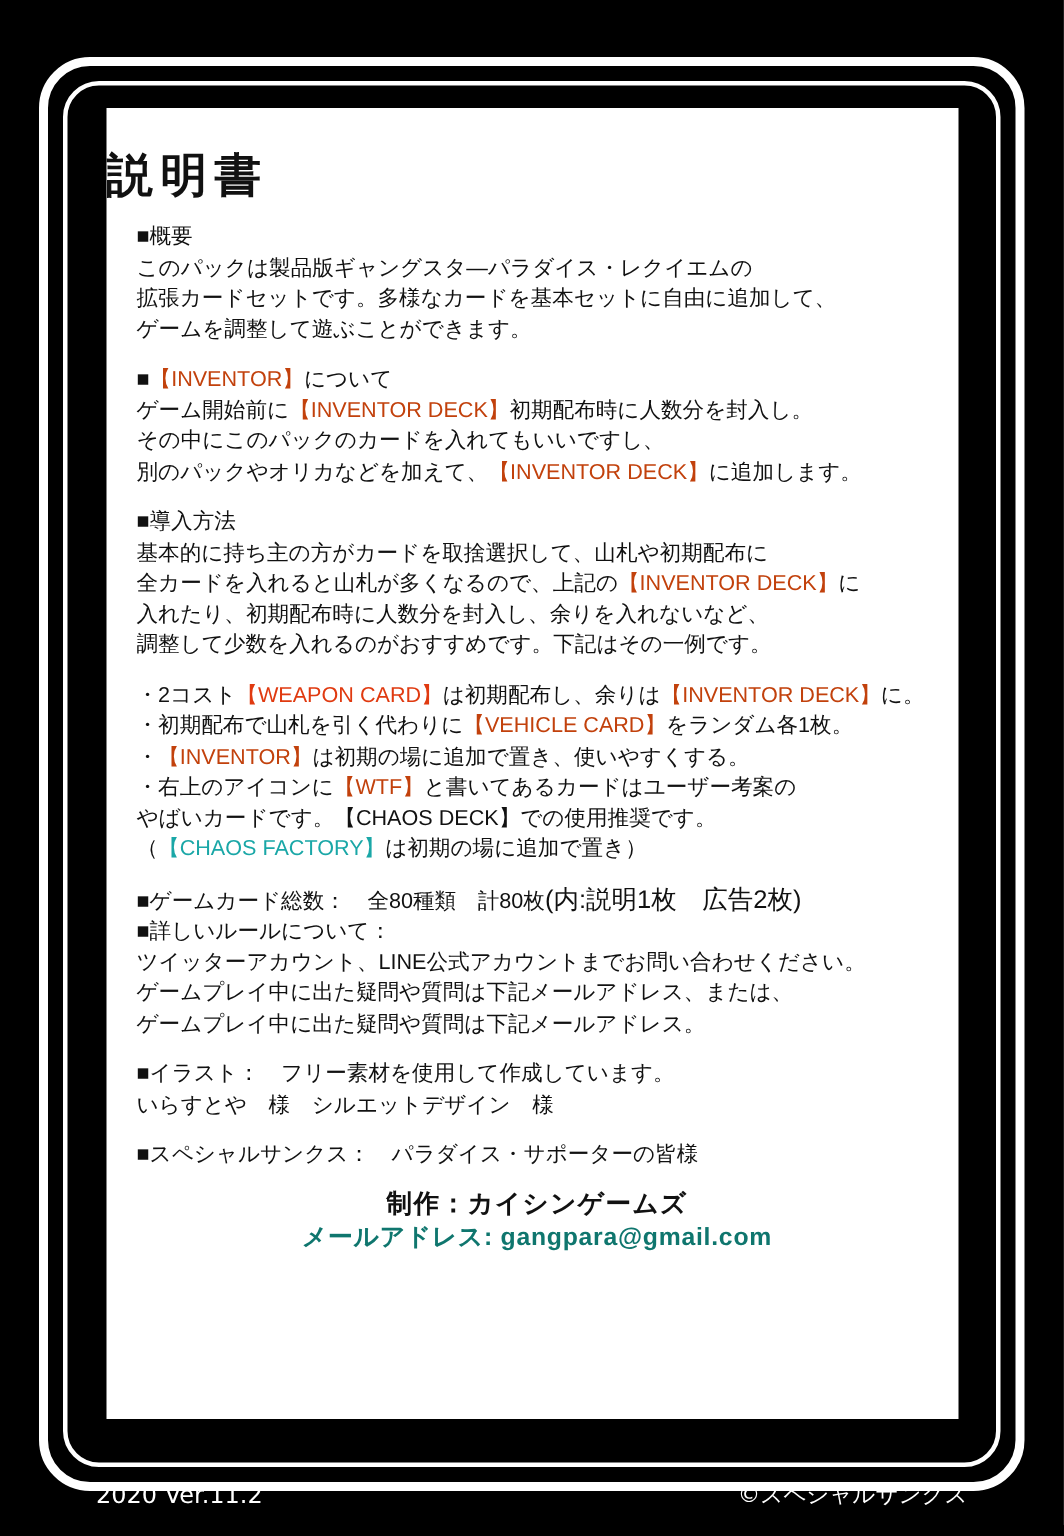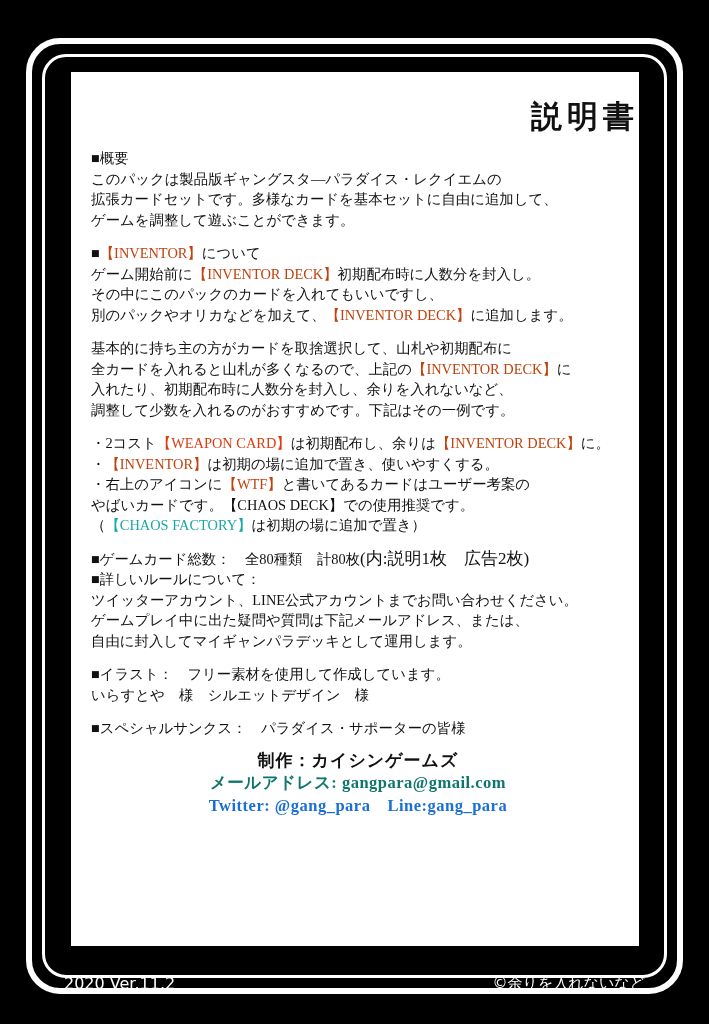--- a/index.html
+++ b/index.html
@@ -57,34 +57,34 @@
     width: 26px;
     height: 26px;
     background: #000000;
   }
   .notch.tl { left: 71px;  top: 72px; }
   .notch.tr { left: 613px; top: 72px; }
   .notch.bl { left: 71px;  top: 920px; }
   .notch.br { left: 613px; top: 920px; }
 
   .title {
-    text-align: right;
+    text-align: left;
     font-family: "DejaVu Serif", "Liberation Serif", serif;
     font-size: 31px;
     font-weight: bold;
     letter-spacing: 5px;
     color: #111111;
     margin: 24px 0 10px 0;
   }
   .body {
     padding: 0 14px 0 20px;
     color: #111111;
     font-size: 14.4px;
     line-height: 20.5px;
-    font-family: Liberation Serif, serif;
+    font-family: Liberation Sans, sans-serif;
   }
   .blk { margin-bottom: 0; }
   .gap { height: 13px; }
   .line { white-space: pre-wrap; }
   .kw-blue  { color: #c2410c; }
   .kw-red   { color: #e03a10; }
   .kw-teal  { color: #1aa7a7; }
   .small    { font-size: 17px; }
 
   .footer-credits {
@@ -108,21 +108,21 @@
     font-size: 16.5px;
     font-weight: bold;
     color: #1a6fd6;
     letter-spacing: 0.5px;
     margin-top: 2px;
   }
   .bottom-bar {
     position: absolute;
     left: 0;
     right: 0;
-    bottom: 31px;
+    bottom: 18px;
     height: 24px;
   }
   .ver {
     position: absolute;
     left: 64px;
     bottom: 0;
     color: #ffffff;
     font-size: 16px;
     font-family: "DejaVu Sans", "Liberation Sans", sans-serif;
   }
@@ -166,66 +166,67 @@
       <div class="blk">
         <div class="line"><span>■</span><span class="kw-blue">【INVENTOR】</span><span>について</span></div>
         <div class="line"><span>ゲーム開始前に</span><span class="kw-blue">【INVENTOR DECK】</span><span>初期配布時に人数分を封入し。</span></div>
         <div class="line"><span>その中にこのパックのカードを入れてもいいですし、</span></div>
         <div class="line"><span>別のパックやオリカなどを加えて、</span><span class="kw-blue">【INVENTOR DECK】</span><span>に追加します。</span></div>
       </div>
 
       <div class="gap"></div>
 
       <div class="blk">
+        <div class="line">■導入方法</div>
         <div class="line"><span>基本的に持ち主の方がカードを取捨選択して、山札や初期配布に</span></div>
         <div class="line"><span>全カードを入れると山札が多くなるので、上記の</span><span class="kw-blue">【INVENTOR DECK】</span><span>に</span></div>
         <div class="line"><span>入れたり、初期配布時に人数分を封入し、余りを入れないなど、</span></div>
         <div class="line"><span>調整して少数を入れるのがおすすめです。下記はその一例です。</span></div>
       </div>
 
       <div class="gap"></div>
 
       <div class="blk">
         <div class="line"><span>・2コスト</span><span class="kw-red">【WEAPON CARD】</span><span>は初期配布し、余りは</span><span class="kw-blue">【INVENTOR DECK】</span><span>に。</span></div>
+        <div class="line"><span>・初期配布で山札を引く代わりに</span><span class="kw-blue">【VEHICLE CARD】</span><span>をランダム各1枚。</span></div>
         <div class="line"><span>・</span><span class="kw-blue">【INVENTOR】</span><span>は初期の場に追加で置き、使いやすくする。</span></div>
         <div class="line"><span>・右上のアイコンに</span><span class="kw-blue">【WTF】</span><span>と書いてあるカードはユーザー考案の</span></div>
         <div class="line"><span>やばいカードです。</span><span>【CHAOS DECK】</span><span>での使用推奨です。</span></div>
         <div class="line"><span>（</span><span class="kw-teal">【CHAOS FACTORY】</span><span>は初期の場に追加で置き）</span></div>
       </div>
 
       <div class="gap"></div>
 
       <div class="blk">
         <div class="line"><span>■ゲームカード総数：　全80種類　計80枚</span><span class="small">(内:説明1枚　広告2枚)</span></div>
         <div class="line">■詳しいルールについて：</div>
         <div class="line">ツイッターアカウント、LINE公式アカウントまでお問い合わせください。</div>
         <div class="line">ゲームプレイ中に出た疑問や質問は下記メールアドレス、または、</div>
-        <div class="line">自由に封入してマイギャンパラデッキとして運用します。</div>
+        <div class="line">ゲームプレイ中に出た疑問や質問は下記メールアドレス。</div>
       </div>
 
       <div class="gap"></div>
 
       <div class="blk">
         <div class="line">■イラスト：　フリー素材を使用して作成しています。</div>
         <div class="line">いらすとや　様　シルエットデザイン　様</div>
       </div>
 
       <div class="gap"></div>
 
       <div class="blk">
         <div class="line">■スペシャルサンクス：　パラダイス・サポーターの皆様</div>
       </div>
 
       <div class="footer-credits">
         <div class="fc-line1">制作：カイシンゲームズ</div>
         <div class="fc-line2">メールアドレス: gangpara@gmail.com</div>
-        <div class="fc-line3">Twitter: @gang_para　Line:gang_para</div>
       </div>
 
     </div>
   </div>
 
   <div class="bottom-bar">
     <div class="ver">2020 Ver.11.2</div>
-    <div class="copy">©余りを入れないなど</div>
+    <div class="copy">©スペシャルサンクス</div>
   </div>
 
 </div>
 
 </body></html>

